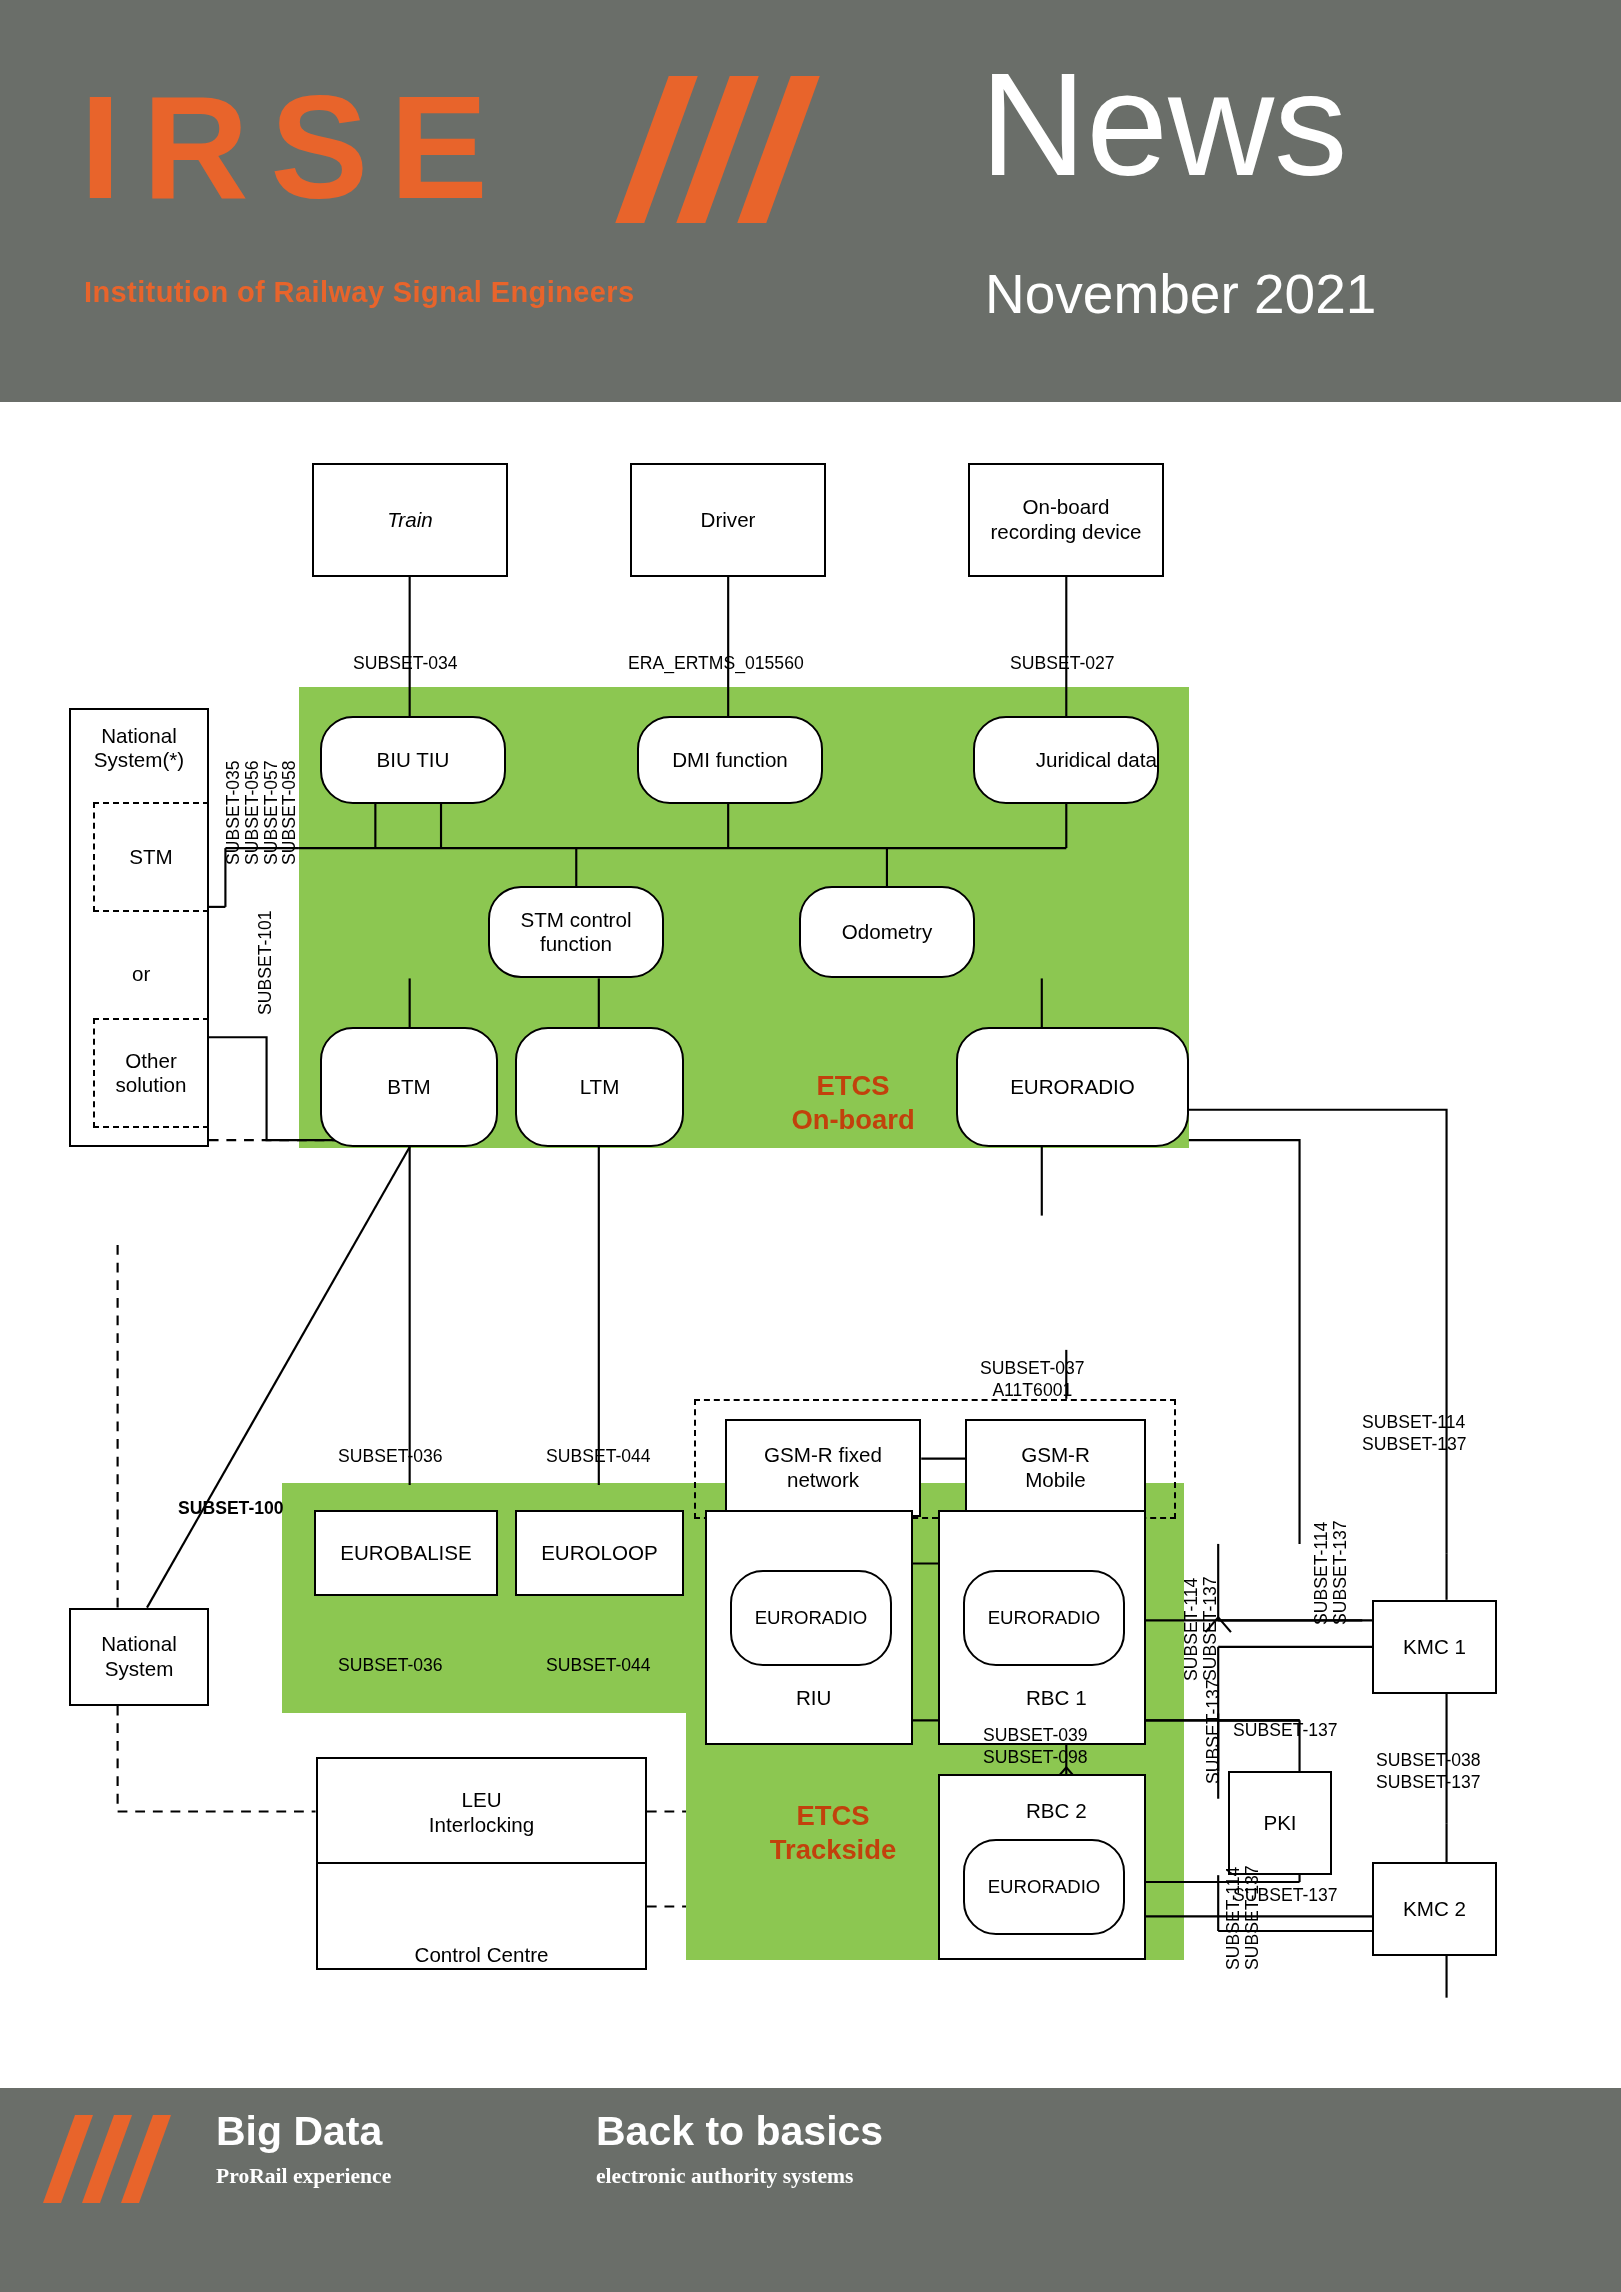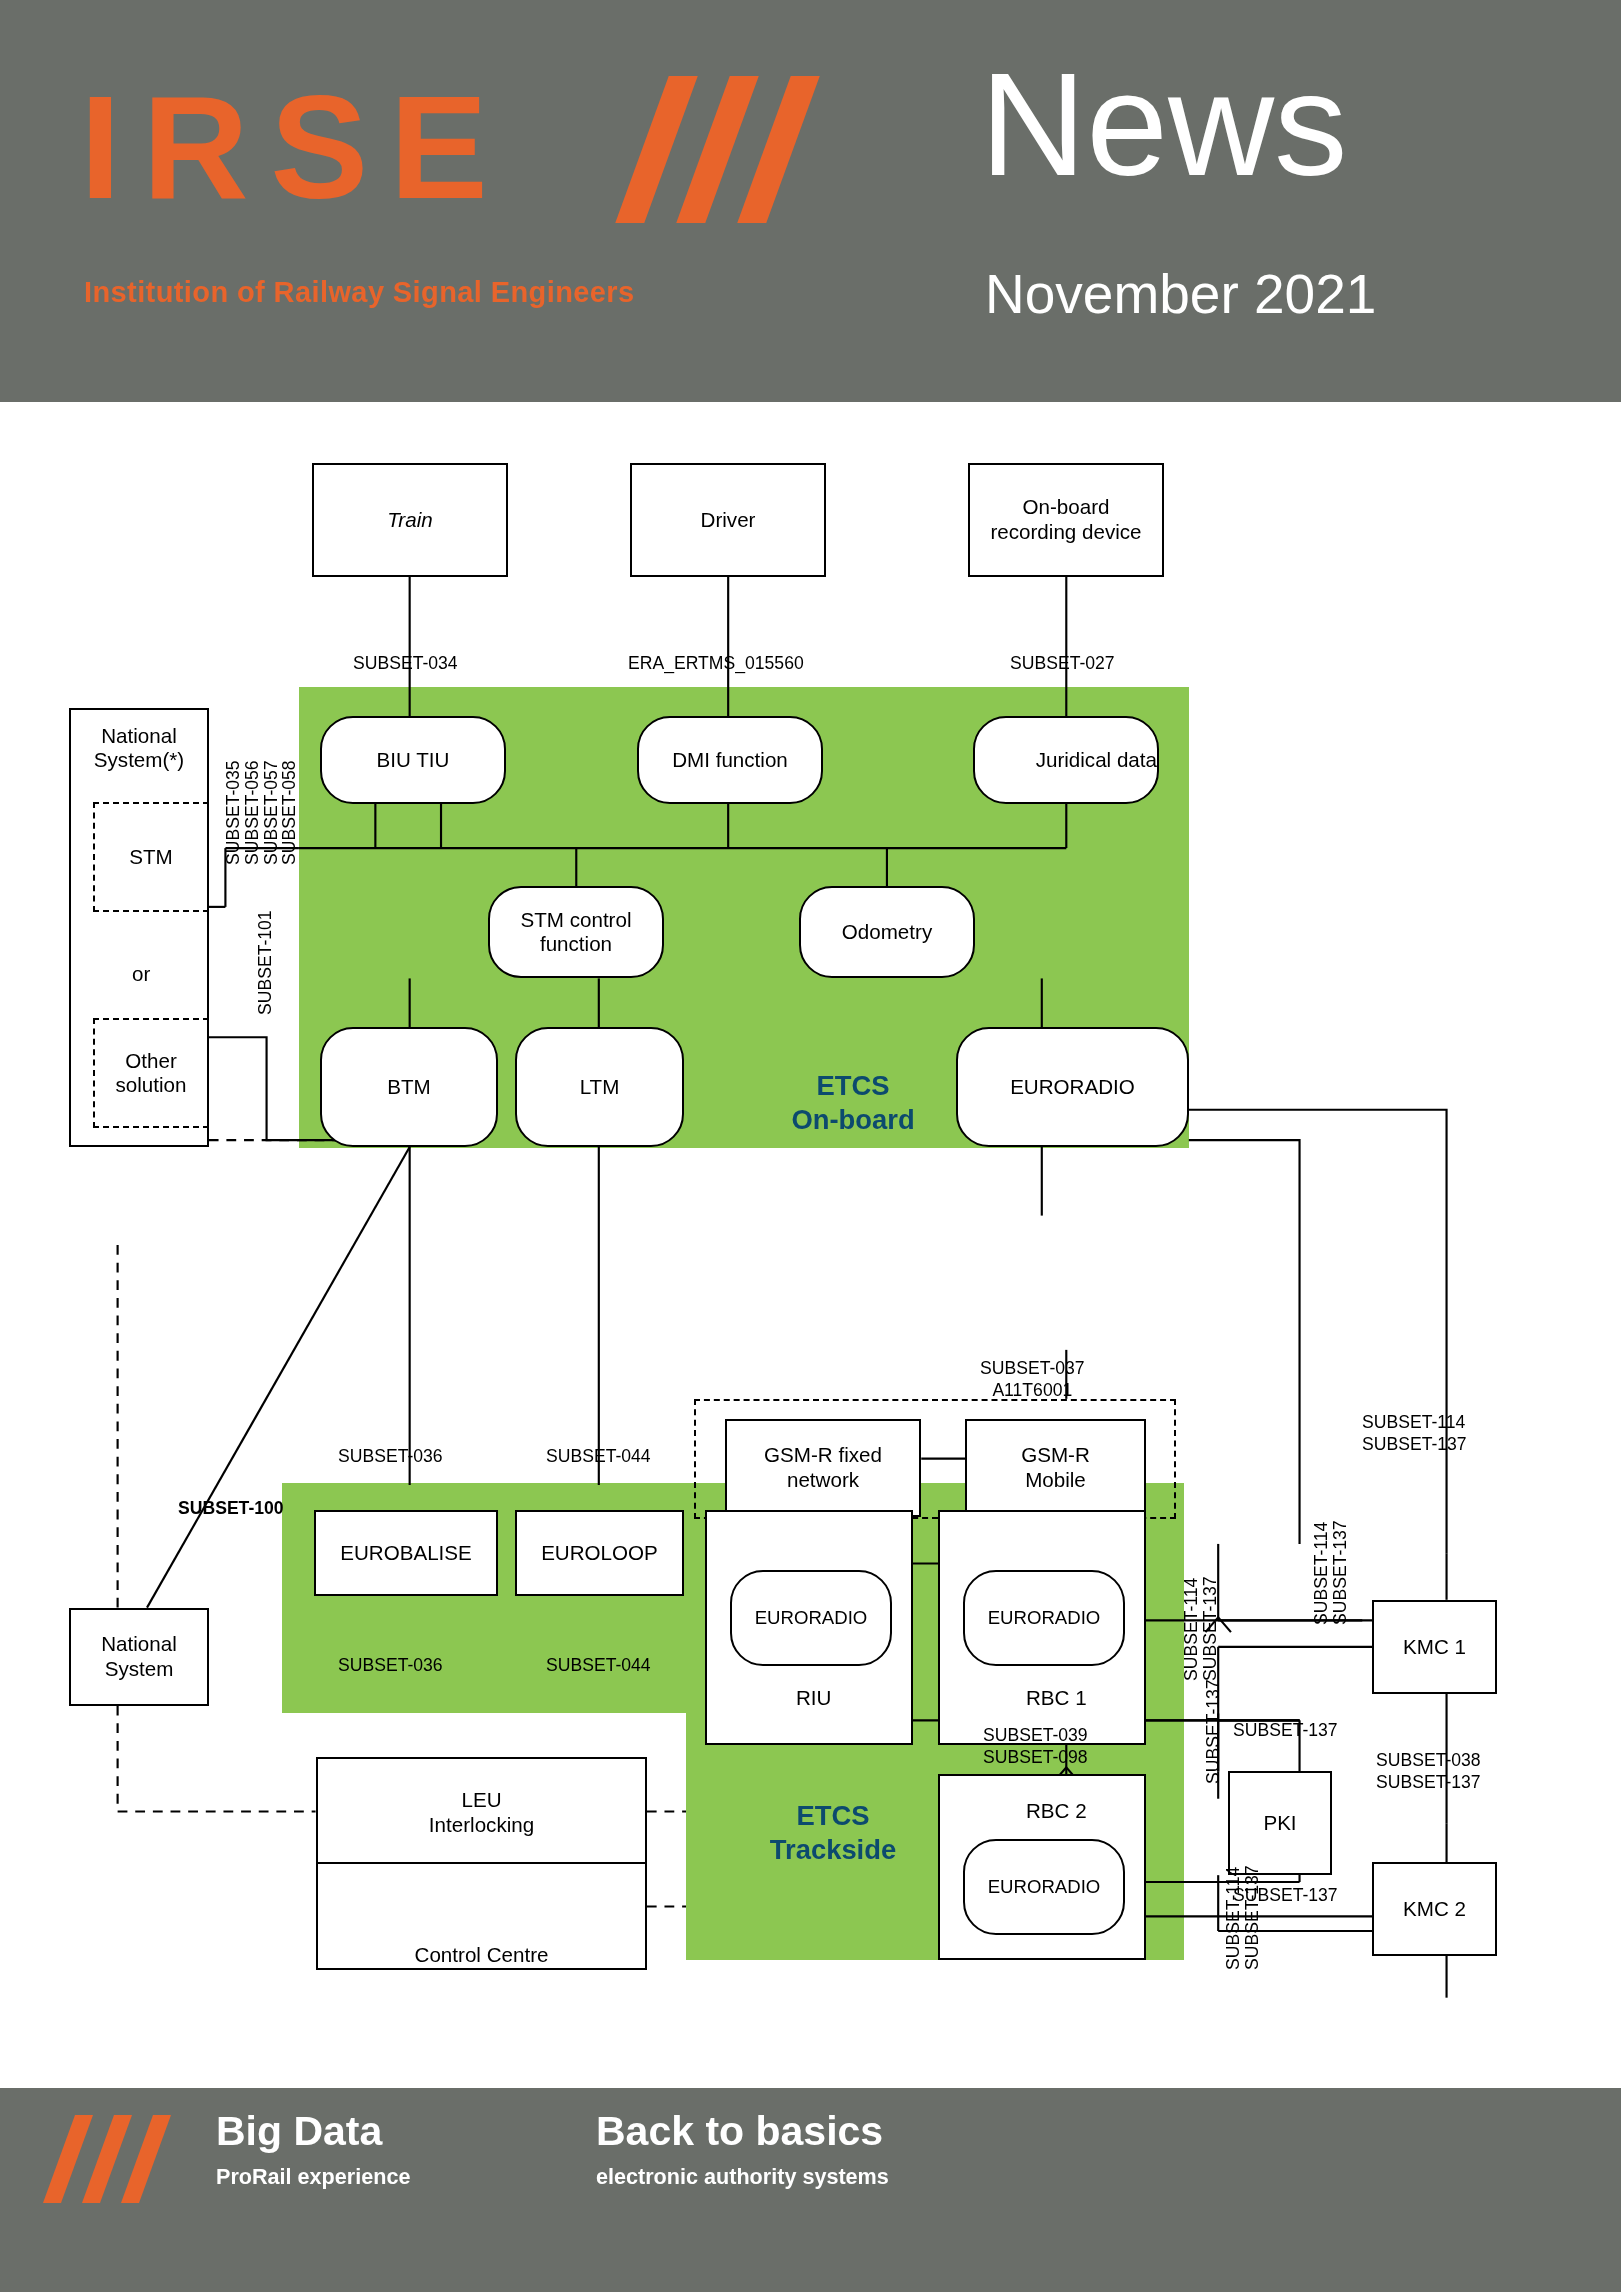--- a/index.html
+++ b/index.html
@@ -19,38 +19,38 @@
              line-height:1;}
   .news-date{position:absolute;left:985px;top:267px;font-size:55px;color:#ffffff;line-height:1;}
 
   
   .footer{position:absolute;left:0;top:2088px;width:1621px;height:205px;background:#6a6e69;}
   .f-slashes{position:absolute;left:59px;top:27.4px;width:157px;height:88px;}
   .f-slashes span{position:absolute;top:0;width:17.6px;height:88px;background:#e8642b;
                   transform:skewX(-20deg);}
   .f-col{position:absolute;top:21.6px;}
   .f-title{font-size:41px;font-weight:700;color:#fff;line-height:1.05;white-space:nowrap;}
-  .f-sub{font-size:21.6px;font-weight:700;color:#fff;margin-top:11.8px;white-space:nowrap;}
+  .f-sub{font-size:21.6px;font-weight:700;color:#fff;margin-top:11.8px;white-space:nowrap;font-family:Liberation Serif, serif;}
 
   
   .diagram{position:absolute;left:0;top:402px;width:1621px;height:1686px;}
   .greenzone{position:absolute;background:#8cc751;}
   .nodebox{position:absolute;background:#ffffff;border:2.2px solid #000;box-sizing:border-box;
            display:flex;align-items:center;justify-content:center;text-align:center;
            font-size:20.6px;color:#000;line-height:1.2;}
   .dashbox{position:absolute;background:transparent;border:2.2px dashed #000;box-sizing:border-box;
            display:flex;align-items:center;justify-content:center;text-align:center;
            font-size:20.6px;color:#000;}
   .capsule{position:absolute;background:#ffffff;border:2.4px solid #000;box-sizing:border-box;
            border-radius:33px;display:flex;align-items:center;justify-content:center;
            text-align:center;font-size:20.6px;color:#000;}
   .lbl{position:absolute;font-size:17.6px;color:#000;white-space:nowrap;line-height:1.25;}
   .lbl.b{font-weight:700;}
   .lbl.vert{transform:rotate(-90deg);transform-origin:left top;}
-  .zonetitle{position:absolute;font-size:27.4px;font-weight:700;color:#0c4a6e;text-align:center;
+  .zonetitle{position:absolute;font-size:27.4px;font-weight:700;color:#c2410c;text-align:center;
              line-height:1.25;white-space:nowrap;}
   .diagsvg{position:absolute;left:0;top:0;width:1621px;height:1686px;pointer-events:none;}
   .inner-wrap{position:absolute;background:#fff;border:2.2px solid #000;box-sizing:border-box;}
   .inner-label{position:absolute;font-size:20.6px;color:#000;white-space:nowrap;}
 </style>
 </head>
 <body>
 
 <div id="page">
 

